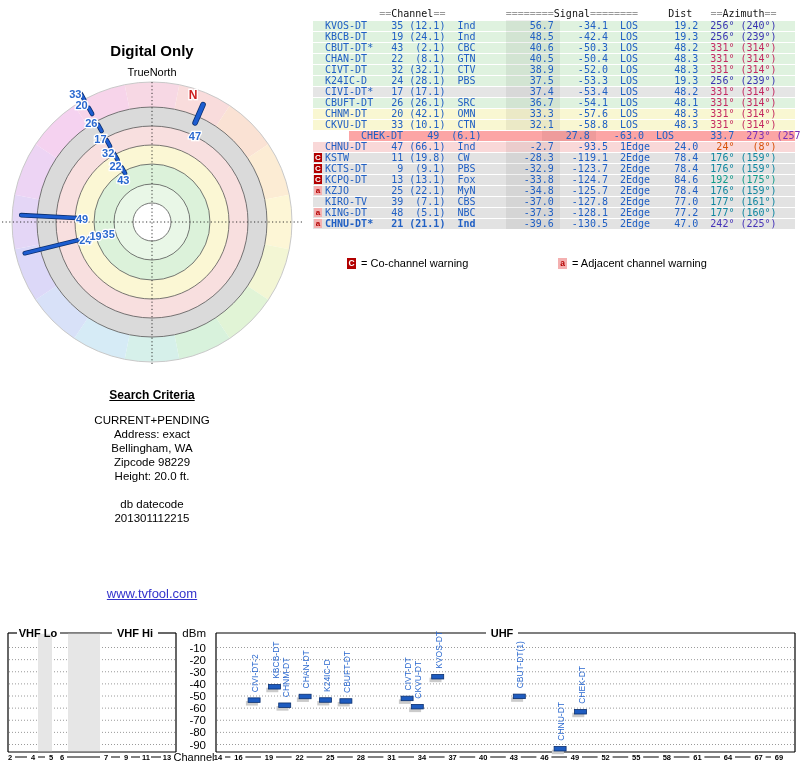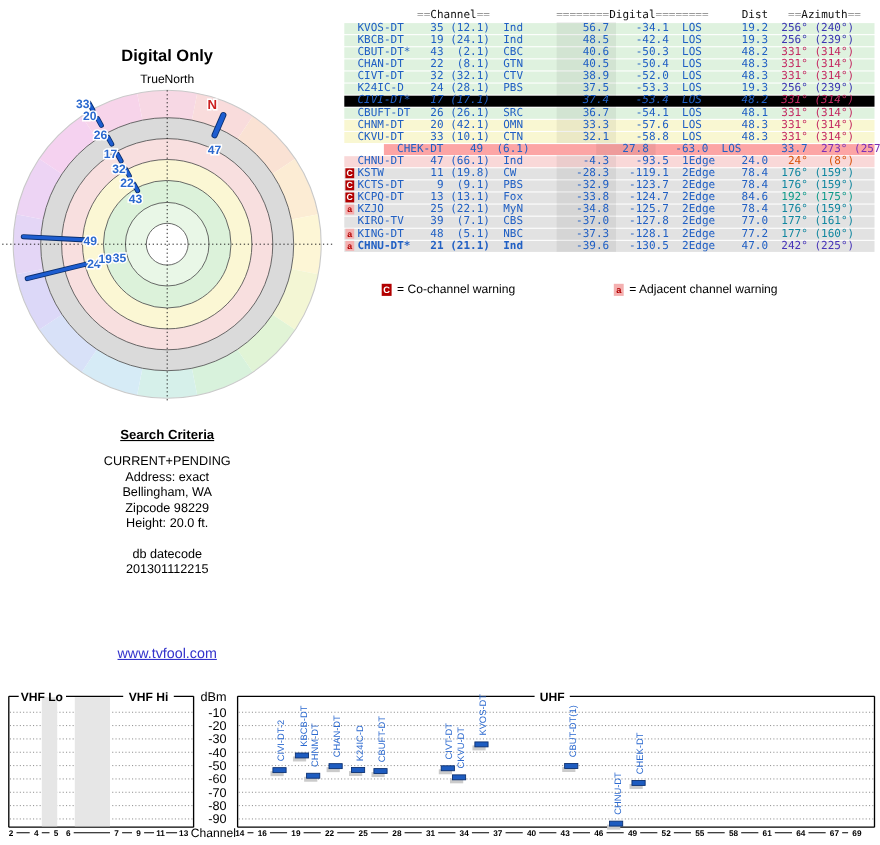--- a/index.html
+++ b/index.html
@@ -110,34 +110,34 @@
         <text x="115.51775544349543" y="170.40047962166048" text-anchor="middle" font-family="&quot;Liberation Sans&quot;,sans-serif" font-size="11" font-weight="bold" fill="#2b69cf" stroke="#ffffff" stroke-width="2.6" paint-order="stroke">22</text>
         <text x="123.27470936743683" y="184.3943949358908" text-anchor="middle" font-family="&quot;Liberation Sans&quot;,sans-serif" font-size="11" font-weight="bold" fill="#2b69cf" stroke="#ffffff" stroke-width="2.6" paint-order="stroke">43</text>
         <text x="82.06662448926996" y="222.9466428844265" text-anchor="middle" font-family="&quot;Liberation Sans&quot;,sans-serif" font-size="11" font-weight="bold" fill="#2b69cf" stroke="#ffffff" stroke-width="2.6" paint-order="stroke">49</text>
         <text x="85.35111798605429" y="243.85851411207392" text-anchor="middle" font-family="&quot;Liberation Sans&quot;,sans-serif" font-size="11" font-weight="bold" fill="#2b69cf" stroke="#ffffff" stroke-width="2.6" paint-order="stroke">24</text>
         <text x="95.60254461693475" y="239.53983110364248" text-anchor="middle" font-family="&quot;Liberation Sans&quot;,sans-serif" font-size="11" font-weight="bold" fill="#2b69cf" stroke="#ffffff" stroke-width="2.6" paint-order="stroke">19</text>
         <text x="108.74322368277564" y="238.40368101176495" text-anchor="middle" font-family="&quot;Liberation Sans&quot;,sans-serif" font-size="11" font-weight="bold" fill="#2b69cf" stroke="#ffffff" stroke-width="2.6" paint-order="stroke">35</text>
       </g>
     </svg>
 
   <div class="sigtable">
-    <div class="hline" id="hdr1"><span>         </span><span class="eq">==</span><span>Channel</span><span class="eq">==</span><span>          </span><span class="eq">========</span><span>Digital</span><span class="eq">========</span><span>     Dist   </span><span class="eq">==</span><span>Azimuth</span><span class="eq">==</span></div>
+    <div class="hline" id="hdr1"><span>         </span><span class="eq">==</span><span>Channel</span><span class="eq">==</span><span>          </span><span class="eq">========</span><span>Signal</span><span class="eq">========</span><span>     Dist   </span><span class="eq">==</span><span>Azimuth</span><span class="eq">==</span></div>
     <div class="rows" id="trows">
         <div class="trow" style="background: rgb(223, 242, 223);"><span style="color: rgb(33, 96, 196);">KVOS-DT    35 (12.1)  Ind     </span><span class="nmshade" style="color: rgb(33, 96, 196);">    56.7 </span><span style="color: rgb(33, 96, 196);">   -34.1  LOS      19.2</span><span style="color: rgb(58, 53, 178);">  256° (240°)</span></div>
         <div class="trow" style="background: rgb(223, 242, 223);"><span style="color: rgb(33, 96, 196);">KBCB-DT    19 (24.1)  Ind     </span><span class="nmshade" style="color: rgb(33, 96, 196);">    48.5 </span><span style="color: rgb(33, 96, 196);">   -42.4  LOS      19.3</span><span style="color: rgb(58, 53, 178);">  256° (239°)</span></div>
         <div class="trow" style="background: rgb(223, 242, 223);"><span style="color: rgb(33, 96, 196);">CBUT-DT*   43  (2.1)  CBC     </span><span class="nmshade" style="color: rgb(33, 96, 196);">    40.6 </span><span style="color: rgb(33, 96, 196);">   -50.3  LOS      48.2</span><span style="color: rgb(196, 42, 98);">  331° (314°)</span></div>
         <div class="trow" style="background: rgb(223, 242, 223);"><span style="color: rgb(33, 96, 196);">CHAN-DT    22  (8.1)  GTN     </span><span class="nmshade" style="color: rgb(33, 96, 196);">    40.5 </span><span style="color: rgb(33, 96, 196);">   -50.4  LOS      48.3</span><span style="color: rgb(196, 42, 98);">  331° (314°)</span></div>
         <div class="trow" style="background: rgb(223, 242, 223);"><span style="color: rgb(33, 96, 196);">CIVT-DT    32 (32.1)  CTV     </span><span class="nmshade" style="color: rgb(33, 96, 196);">    38.9 </span><span style="color: rgb(33, 96, 196);">   -52.0  LOS      48.3</span><span style="color: rgb(196, 42, 98);">  331° (314°)</span></div>
         <div class="trow" style="background: rgb(223, 242, 223);"><span style="color: rgb(33, 96, 196);">K24IC-D    24 (28.1)  PBS     </span><span class="nmshade" style="color: rgb(33, 96, 196);">    37.5 </span><span style="color: rgb(33, 96, 196);">   -53.3  LOS      19.3</span><span style="color: rgb(58, 53, 178);">  256° (239°)</span></div>
-        <div class="trow" style="background: #000000; font-style: italic;"><span style="color: rgb(33, 96, 196);">CIVI-DT*   17 (17.1)          </span><span class="nmshade" style="color: rgb(33, 96, 196);">    37.4 </span><span style="color: rgb(33, 96, 196);">   -53.4  LOS      48.2</span><span style="color: rgb(196, 42, 98);">  331° (314°)</span></div>
+        <div class="trow" style="background: #e5e5e5;"><span style="color: rgb(33, 96, 196);">CIVI-DT*   17 (17.1)          </span><span class="nmshade" style="color: rgb(33, 96, 196);">    37.4 </span><span style="color: rgb(33, 96, 196);">   -53.4  LOS      48.2</span><span style="color: rgb(196, 42, 98);">  331° (314°)</span></div>
         <div class="trow" style="background: rgb(223, 242, 223);"><span style="color: rgb(33, 96, 196);">CBUFT-DT   26 (26.1)  SRC     </span><span class="nmshade" style="color: rgb(33, 96, 196); margin-top: 16px;">    36.7 </span><span style="color: rgb(33, 96, 196);">   -54.1  LOS      48.1</span><span style="color: rgb(196, 42, 98);">  331° (314°)</span></div>
         <div class="trow" style="background: rgb(249, 247, 210);"><span style="color: rgb(33, 96, 196);">CHNM-DT    20 (42.1)  OMN     </span><span class="nmshade" style="color: rgb(33, 96, 196);">    33.3 </span><span style="color: rgb(33, 96, 196);">   -57.6  LOS      48.3</span><span style="color: rgb(196, 42, 98);">  331° (314°)</span></div>
         <div class="trow" style="background: rgb(249, 247, 210);"><span style="color: rgb(33, 96, 196);">CKVU-DT    33 (10.1)  CTN     </span><span class="nmshade" style="color: rgb(33, 96, 196);">    32.1 </span><span style="color: rgb(33, 96, 196);">   -58.8  LOS      48.3</span><span style="color: rgb(196, 42, 98);">  331° (314°)</span></div>
         <div class="trow" style="background: #fca5a5; margin-left: 36px;"><span style="color: rgb(33, 96, 196);">CHEK-DT    49  (6.1)          </span><span class="nmshade" style="color: rgb(33, 96, 196);">    27.8 </span><span style="color: rgb(33, 96, 196);">   -63.0  LOS      33.7</span><span style="color: rgb(122, 47, 181);">  273° (257°)</span></div>
-        <div class="trow" style="background: rgb(249, 216, 216);"><span style="color: rgb(33, 96, 196);">CHNU-DT    47 (66.1)  Ind     </span><span class="nmshade" style="color: rgb(33, 96, 196);">    -4.3 </span><span style="color: rgb(33, 96, 196);">   -93.5  1Edge    24.0</span><span style="color: rgb(216, 82, 10);">   24°   (8°)</span></div>
+        <div class="trow" style="background: rgb(249, 216, 216);"><span style="color: rgb(33, 96, 196);">CHNU-DT    47 (66.1)  Ind     </span><span class="nmshade" style="color: rgb(33, 96, 196);">    -2.7 </span><span style="color: rgb(33, 96, 196);">   -93.5  1Edge    24.0</span><span style="color: rgb(216, 82, 10);">   24°   (8°)</span></div>
         <div class="trow" style="background: rgb(226, 226, 226);"><span class="warnbox warnC">C</span><span style="color: rgb(33, 96, 196);">KSTW       11 (19.8)  CW      </span><span class="nmshade" style="color: rgb(33, 96, 196);">   -28.3 </span><span style="color: rgb(33, 96, 196);">  -119.1  2Edge    78.4</span><span style="color: rgb(17, 135, 160);">  176° (159°)</span></div>
         <div class="trow" style="background: rgb(226, 226, 226);"><span class="warnbox warnC">C</span><span style="color: rgb(33, 96, 196);">KCTS-DT     9  (9.1)  PBS     </span><span class="nmshade" style="color: rgb(33, 96, 196);">   -32.9 </span><span style="color: rgb(33, 96, 196);">  -123.7  2Edge    78.4</span><span style="color: rgb(17, 135, 160);">  176° (159°)</span></div>
         <div class="trow" style="background: rgb(226, 226, 226);"><span class="warnbox warnC">C</span><span style="color: rgb(33, 96, 196);">KCPQ-DT    13 (13.1)  Fox     </span><span class="nmshade" style="color: rgb(33, 96, 196);">   -33.8 </span><span style="color: rgb(33, 96, 196);">  -124.7  2Edge    84.6</span><span style="color: rgb(15, 155, 138);">  192° (175°)</span></div>
         <div class="trow" style="background: rgb(226, 226, 226);"><span class="warnbox warnA">a</span><span style="color: rgb(33, 96, 196);">KZJO       25 (22.1)  MyN     </span><span class="nmshade" style="color: rgb(33, 96, 196);">   -34.8 </span><span style="color: rgb(33, 96, 196);">  -125.7  2Edge    78.4</span><span style="color: rgb(17, 135, 160);">  176° (159°)</span></div>
         <div class="trow" style="background: rgb(226, 226, 226);"><span style="color: rgb(33, 96, 196);">KIRO-TV    39  (7.1)  CBS     </span><span class="nmshade" style="color: rgb(33, 96, 196);">   -37.0 </span><span style="color: rgb(33, 96, 196);">  -127.8  2Edge    77.0</span><span style="color: rgb(17, 135, 160);">  177° (161°)</span></div>
         <div class="trow" style="background: rgb(226, 226, 226);"><span class="warnbox warnA">a</span><span style="color: rgb(33, 96, 196);">KING-DT    48  (5.1)  NBC     </span><span class="nmshade" style="color: rgb(33, 96, 196);">   -37.3 </span><span style="color: rgb(33, 96, 196);">  -128.1  2Edge    77.2</span><span style="color: rgb(17, 135, 160);">  177° (160°)</span></div>
         <div class="trow" style="background: rgb(226, 226, 226);"><span class="warnbox warnA">a</span><span style="color: rgb(33, 96, 196); font-weight: bold;">CHNU-DT*   21 (21.1)  Ind     </span><span class="nmshade" style="color: rgb(33, 96, 196);">   -39.6 </span><span style="color: rgb(33, 96, 196);">  -130.5  2Edge    47.0</span><span style="color: rgb(70, 51, 184);">  242° (225°)</span></div>
       </div>
   </div>
 

